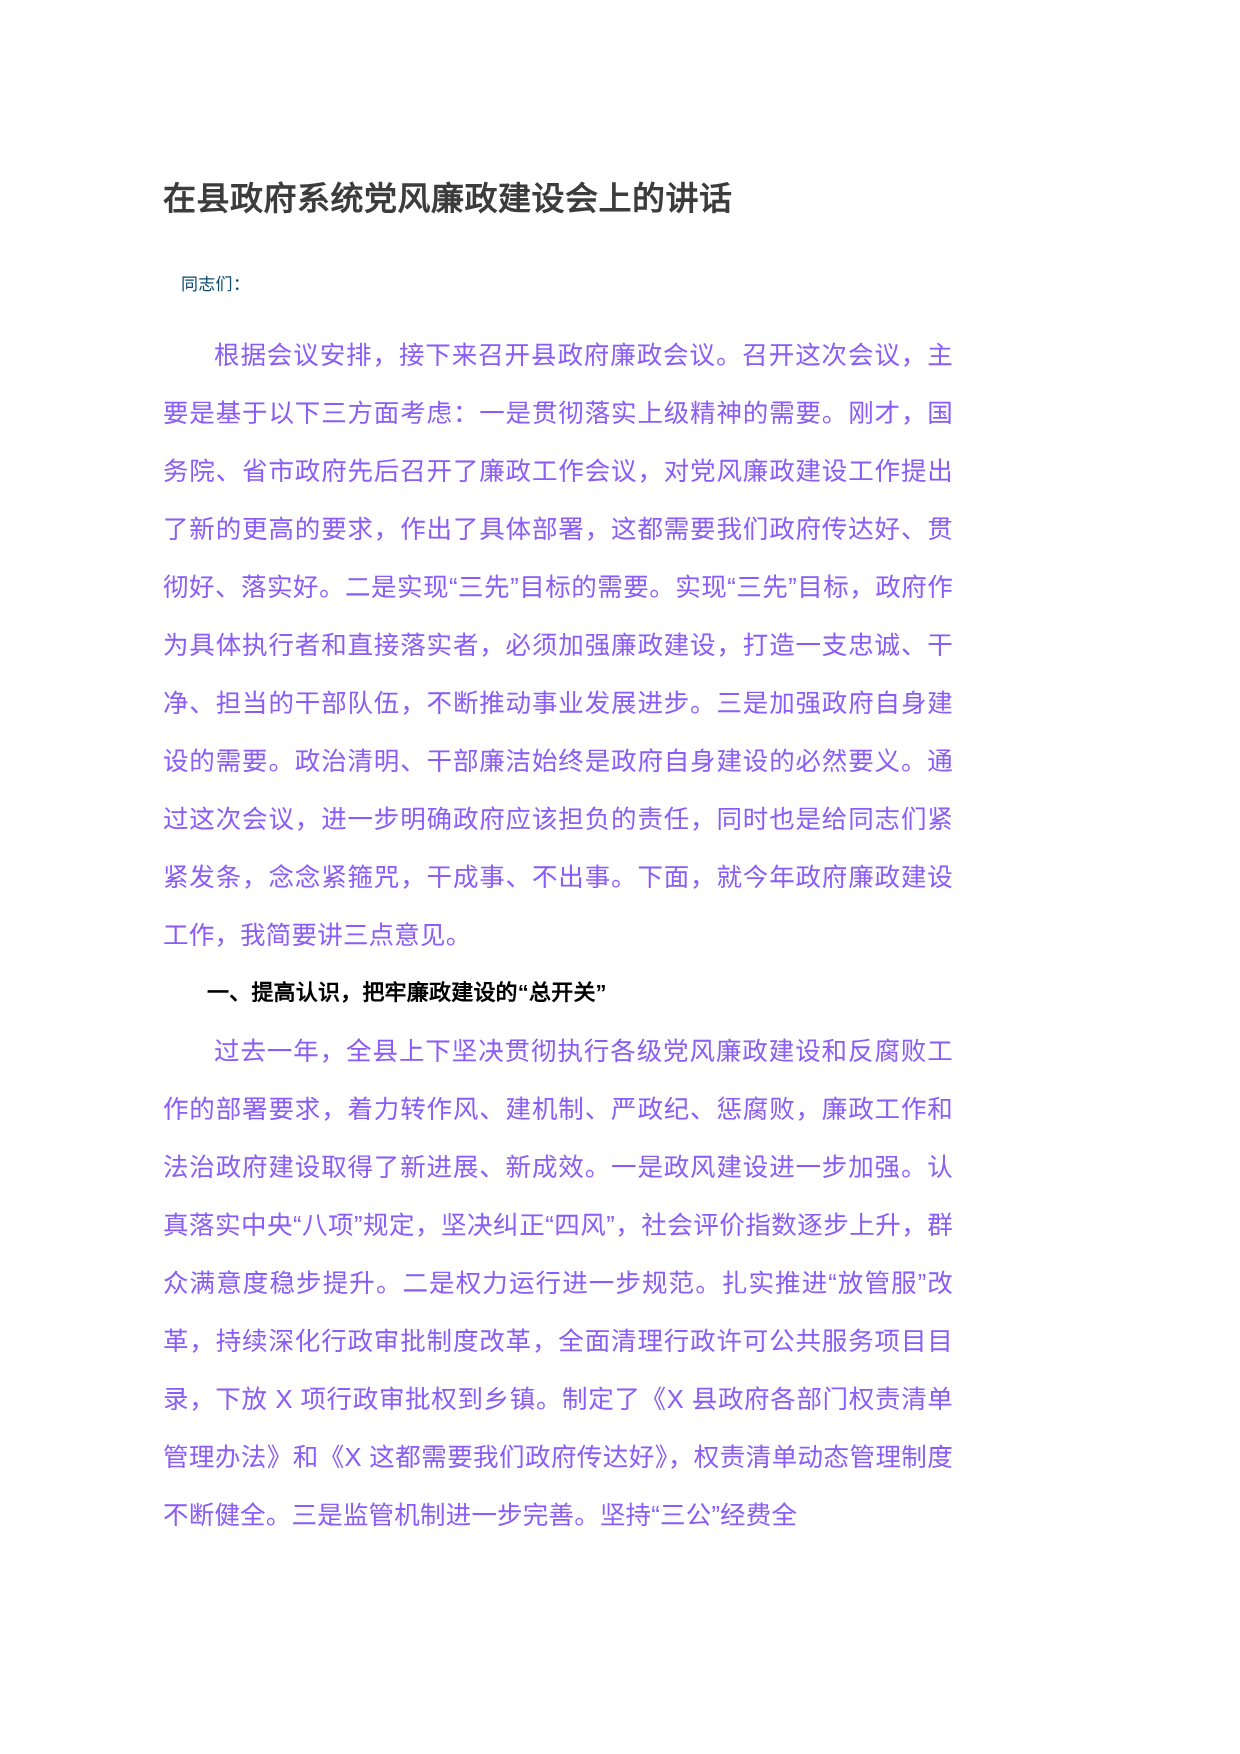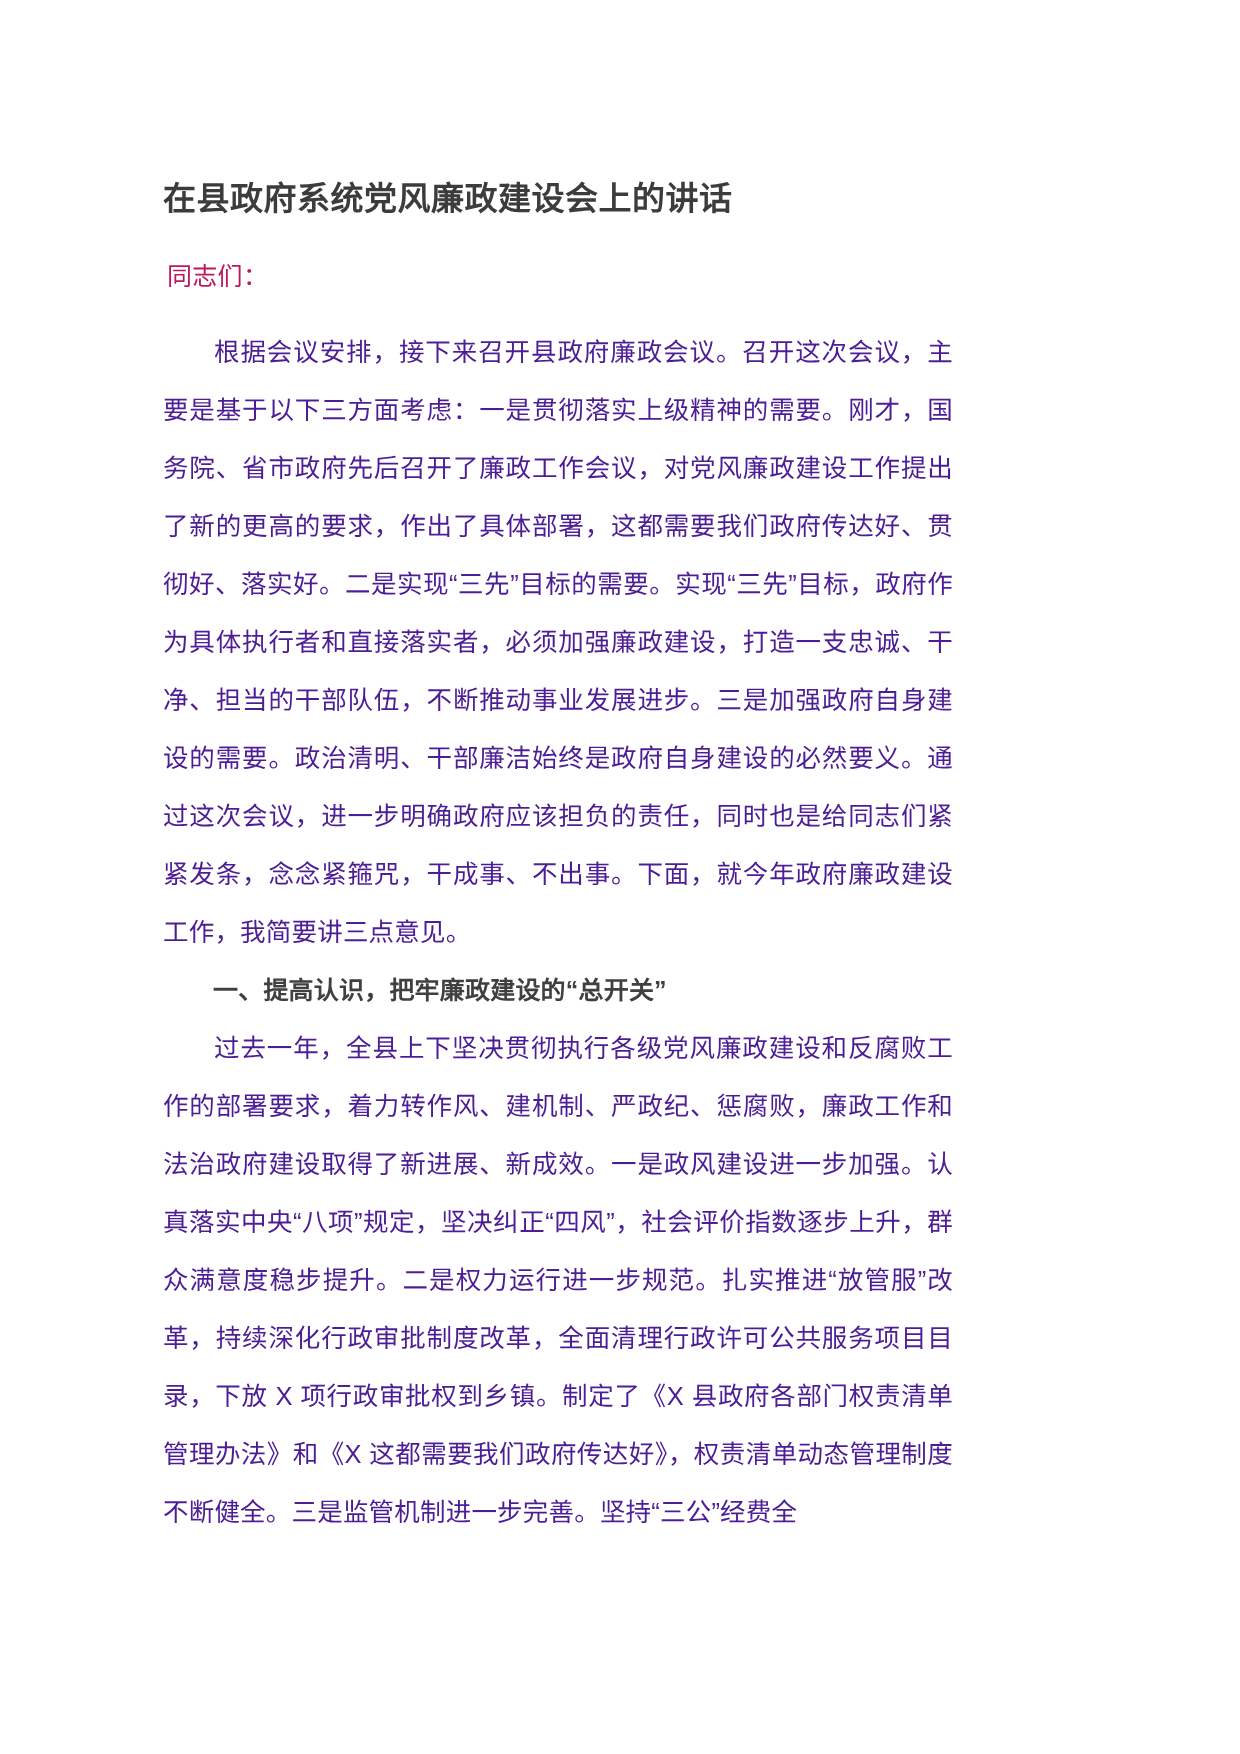--- a/index.html
+++ b/index.html
@@ -35,45 +35,45 @@
     font-weight: bold;
     color: #3c3c3c;
     letter-spacing: 0.5px;
     line-height: 1.25;
     margin: 0;
     padding-top: 178px;
     text-align: left;
     white-space: nowrap;
   }
   .salutation {
-    font-size: 25px;
-    color: #be185d;
+    font-size: 17px;
+    color: #0c4a6e;
     line-height: 1.35;
-    margin: 4px;
+    margin: 18px;
     padding-top: 37px;
     letter-spacing: 0.3px;
   }
   .para {
     font-size: 25.5px;
-    color: #4c1d95;
+    color: #8b5cf6;
     line-height: 58px;
     margin: 0;
     text-align: justify;
     text-justify: inter-ideograph;
     text-indent: 2em;
     letter-spacing: 0.2px;
     word-break: break-all;
   }
   .para.first-body {
     margin-top: 29px;
   }
   .heading {
-    font-size: 25px;
+    font-size: 22px;
     font-weight: bold;
-    color: #404040;
+    color: #000000;
     line-height: 58px;
     margin: 0;
     text-indent: 2em;
     letter-spacing: 0.2px;
   }
   .para.after-heading {
     margin-top: 0;
   }
 </style>
 </head>

